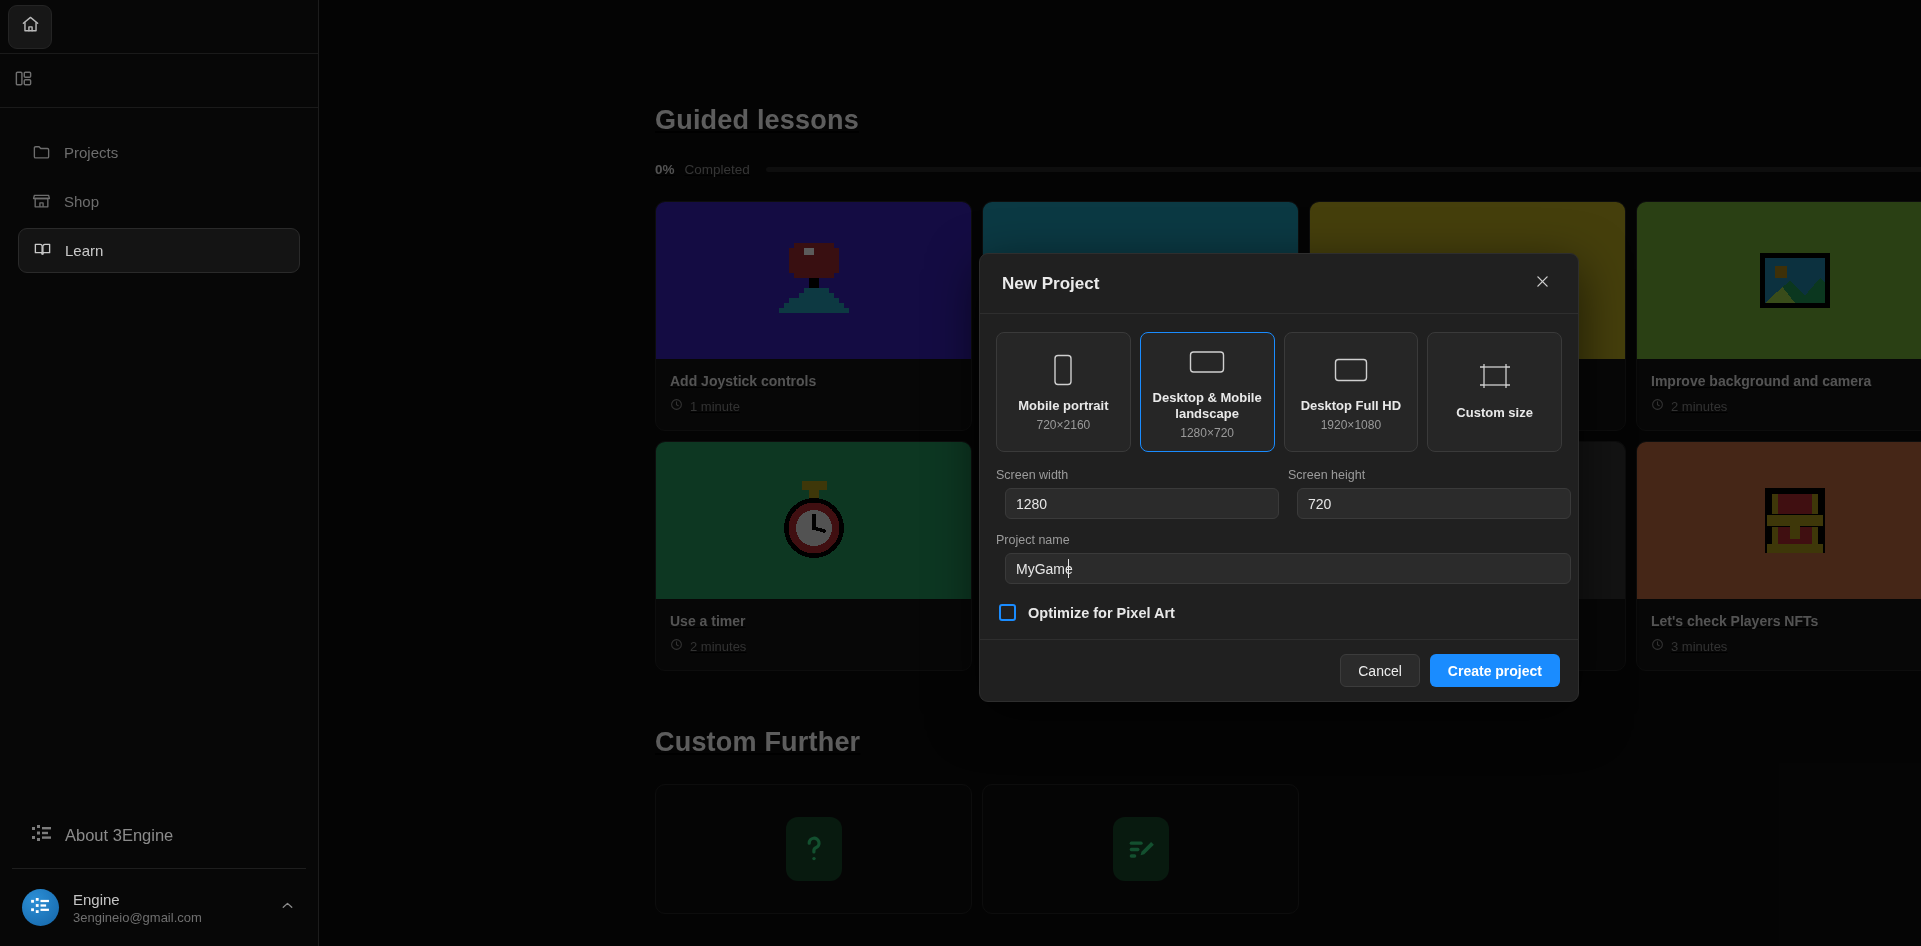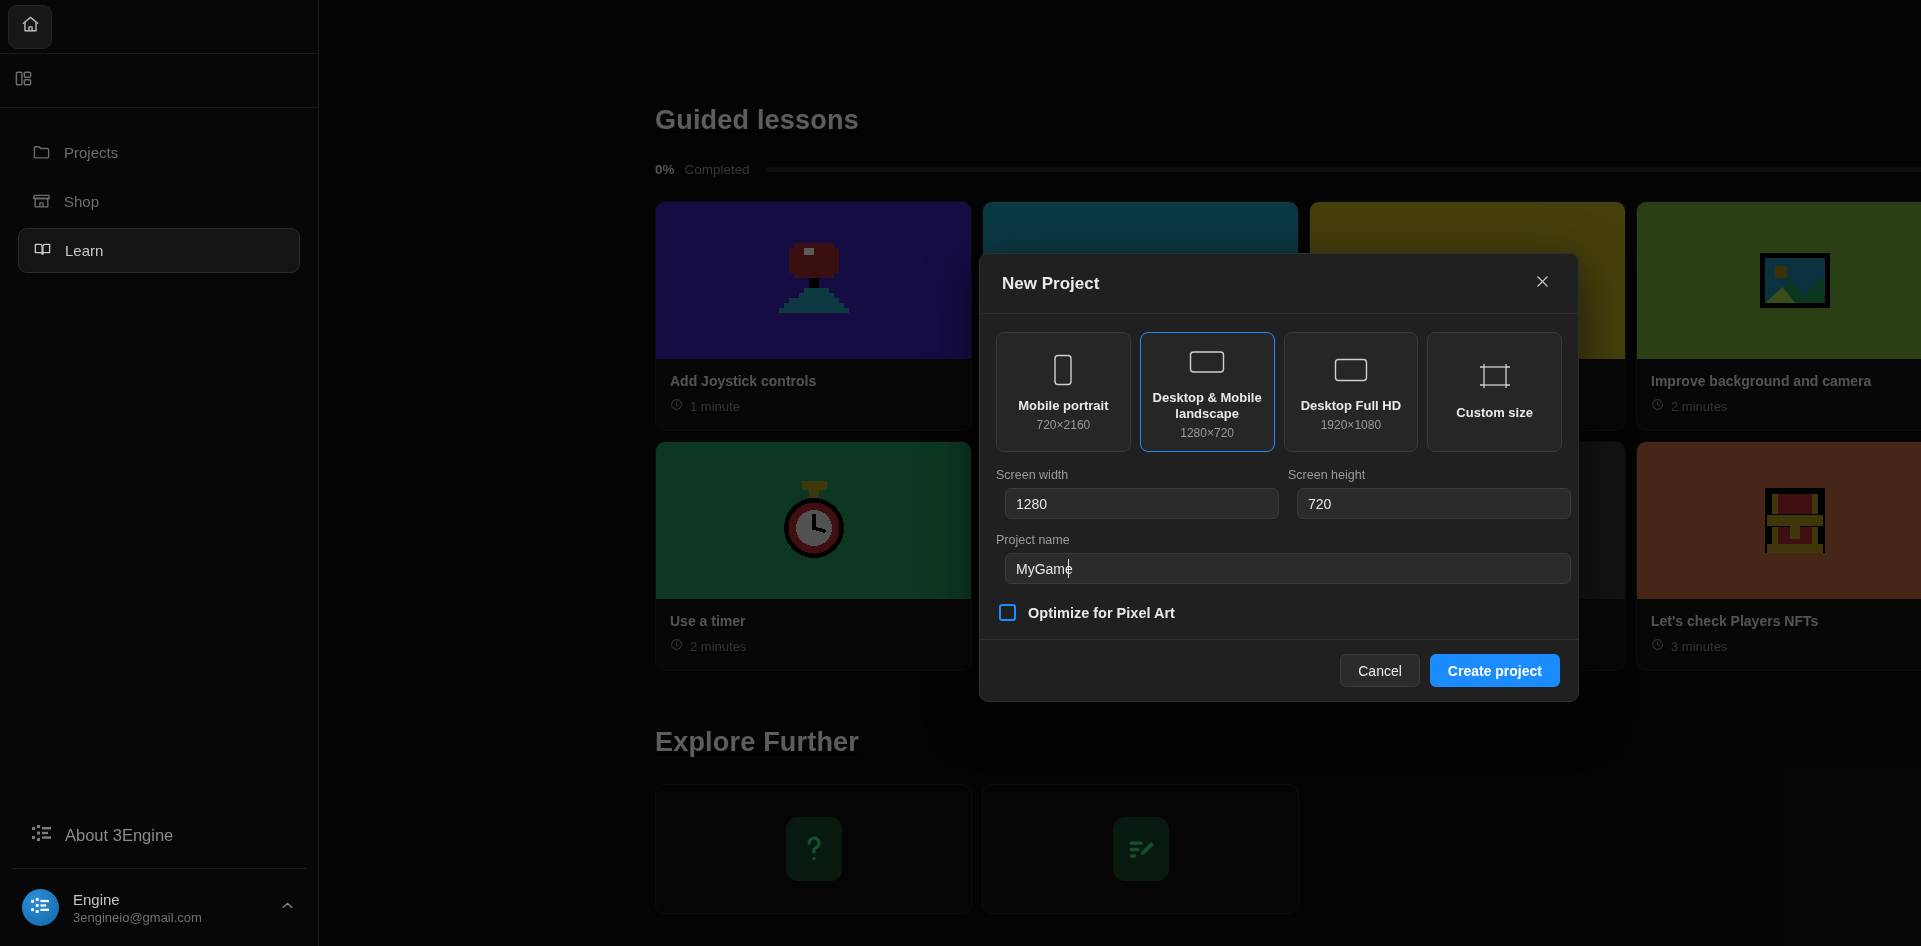--- a/index.html
+++ b/index.html
@@ -489,21 +489,21 @@
                     <circle cx="12" cy="12" r="9"></circle>
                     <path d="M12 7v5.2l3.2 2"></path>
                   </svg></span>
                 <span>3 minutes</span>
               </div>
             </div>
           </div>
         </div>
 
       <div class="explore-wrap">
-        <h2 class="section-title">Explore Further</h2>
+        <h2 class="section-title">Custom Further</h2>
         <div class="explore-grid">
           <div class="explore-card">
             <div class="explore-icon">
               <svg width="26" height="32" viewBox="0 0 24 30" fill="none" stroke="#2bb169" stroke-width="3" stroke-linecap="round">
                 <path d="M7.5 9.5a4.6 4.6 0 1 1 6.2 4.3c-1.3.6-1.8 1.5-1.8 2.8v1.2"></path>
                 <circle cx="12" cy="24" r="1.6" fill="#2bb169" stroke="none"></circle>
               </svg>
             </div>
           </div>
           <div class="explore-card">

